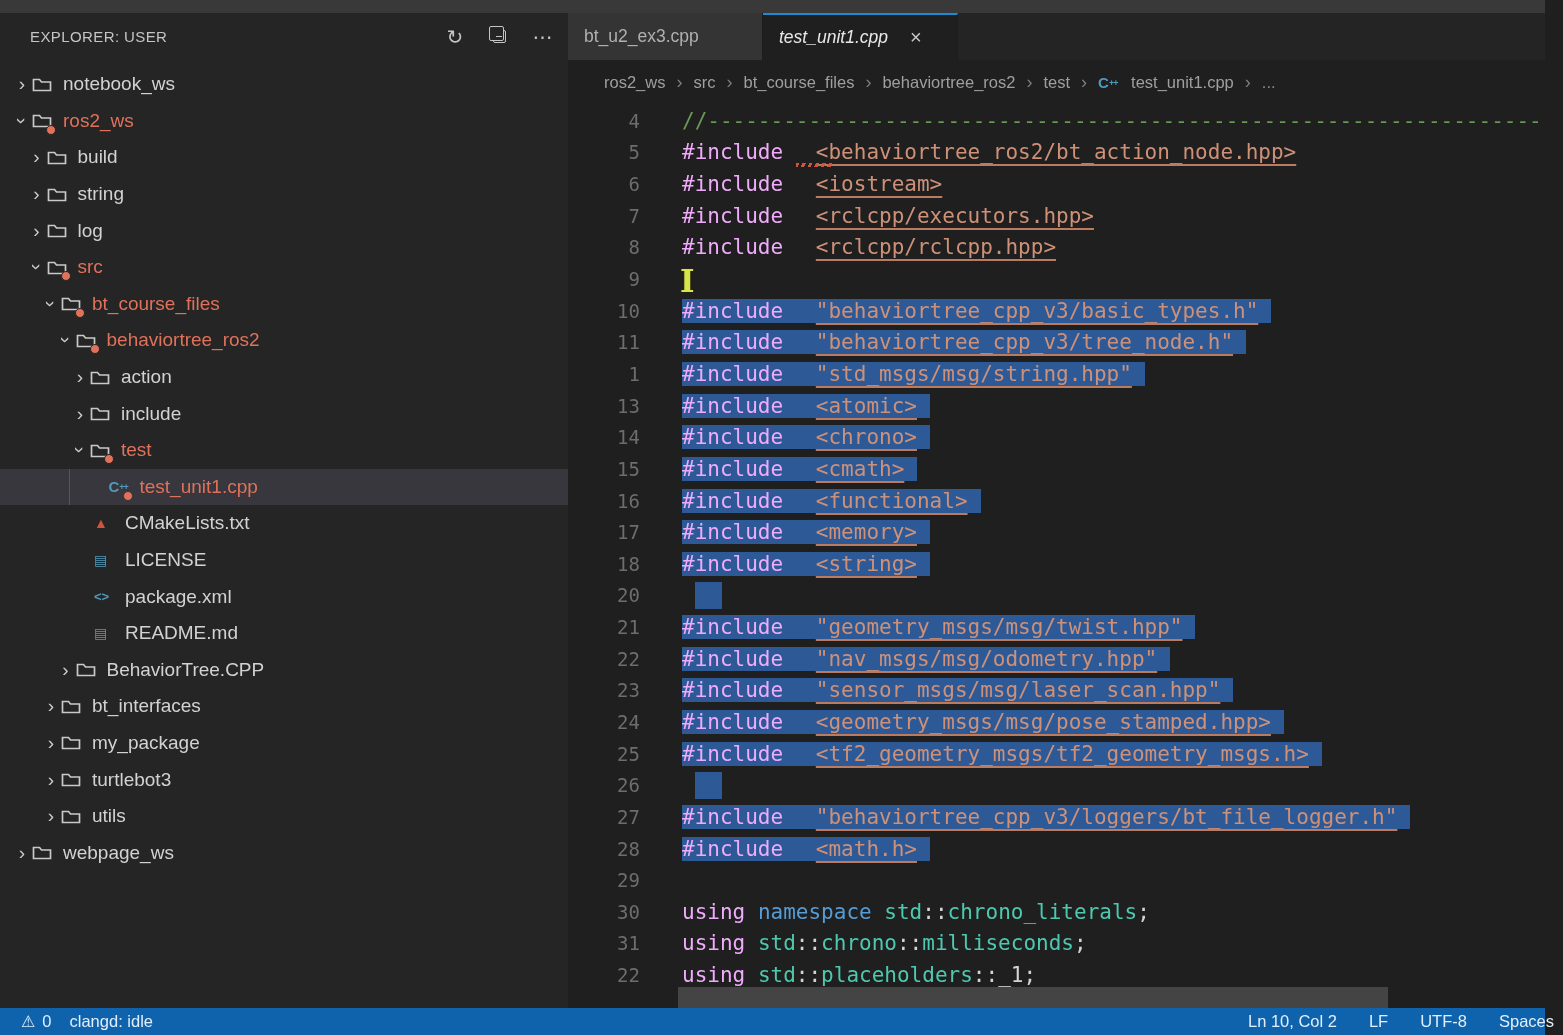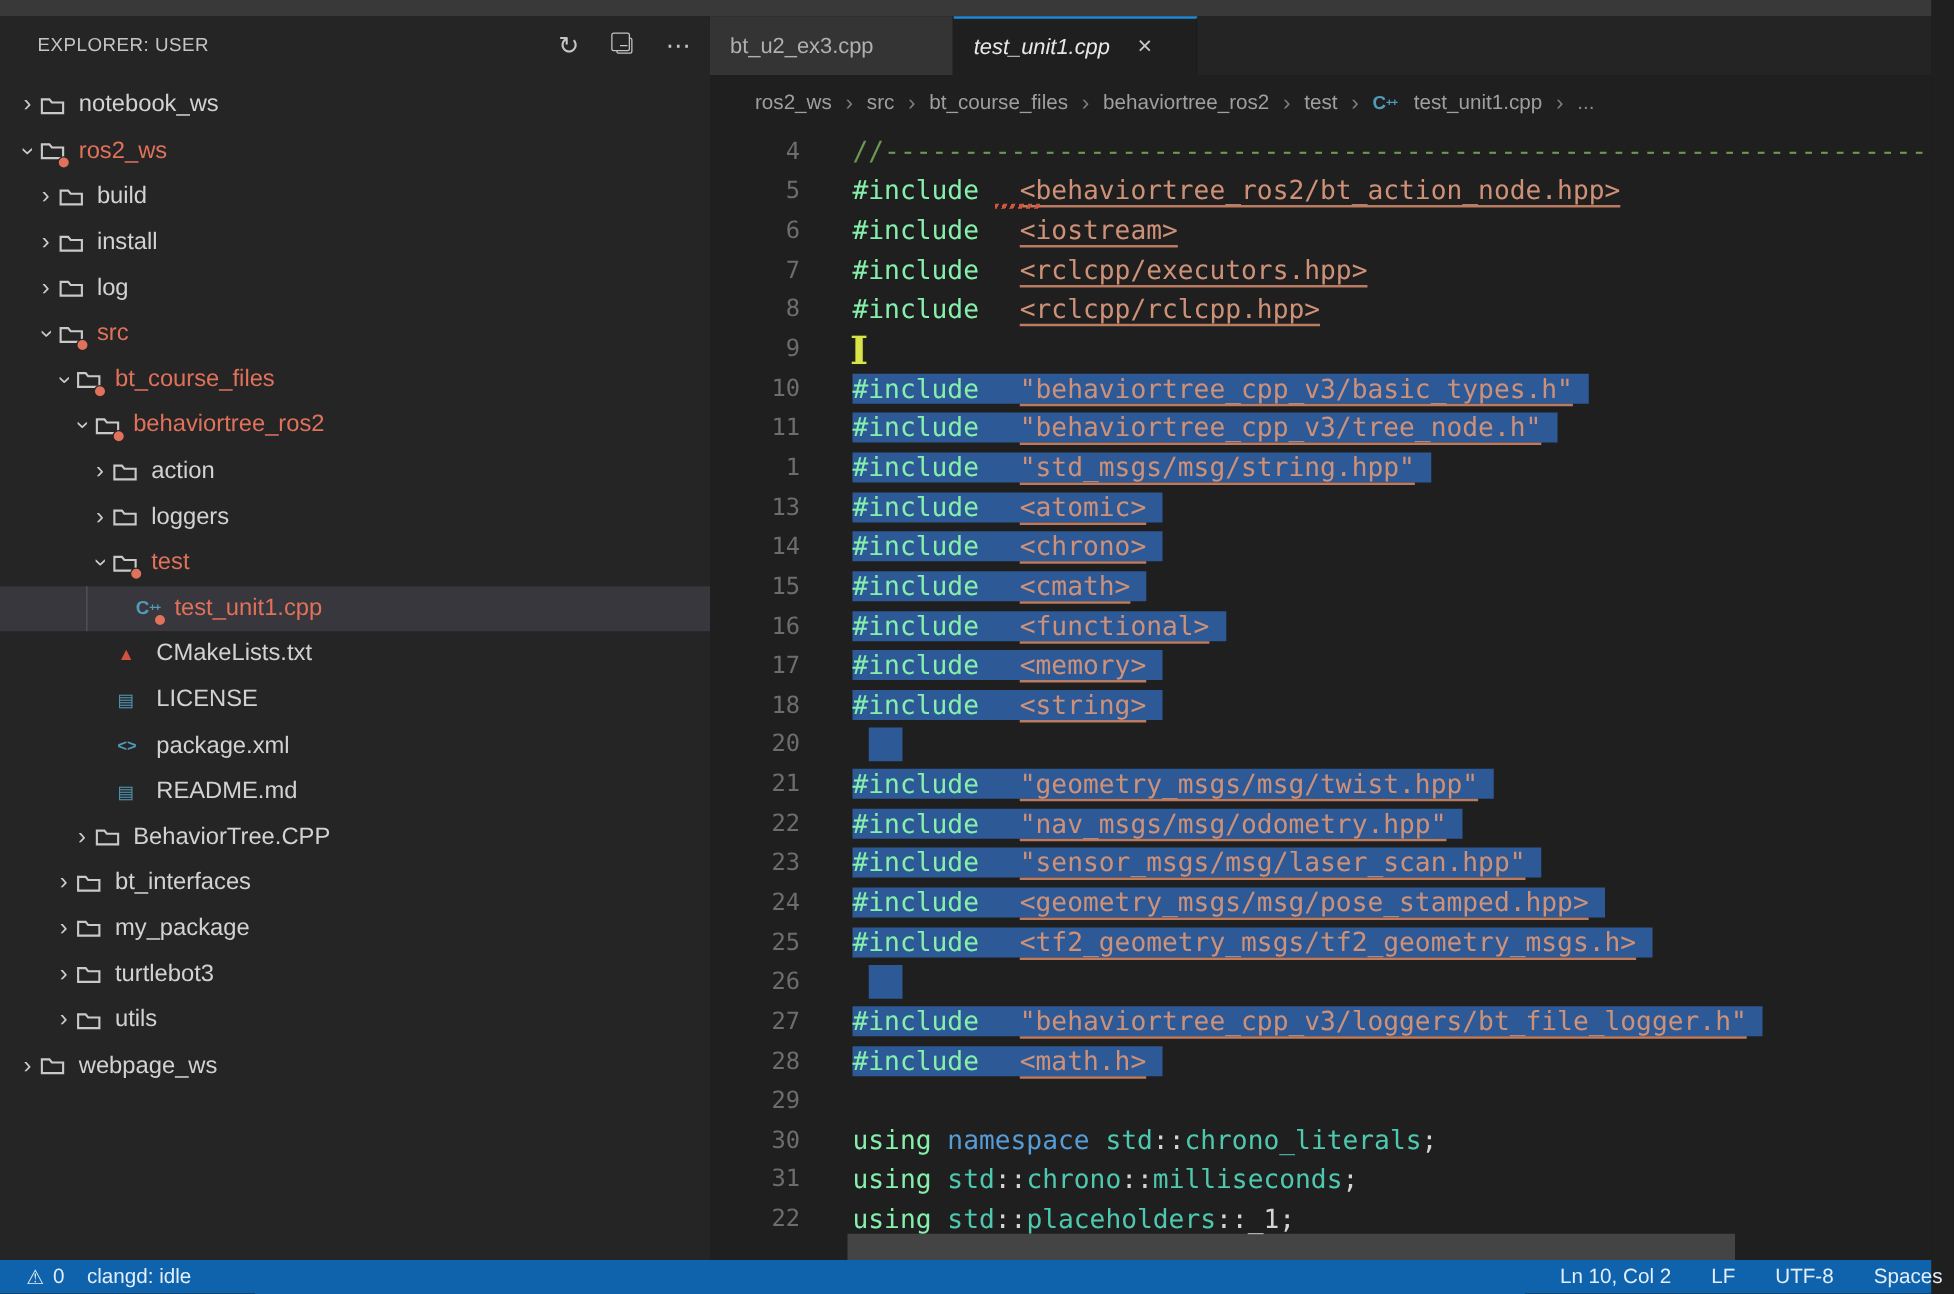--- a/index.html
+++ b/index.html
@@ -57,21 +57,21 @@
   .bc-item.dim { color:#8a8a8a; }
 
   .editor { position:absolute; left:0; top:92px; right:0; bottom:0; overflow:hidden;
             font-family:"DejaVu Sans Mono", monospace; font-size:21px; }
   .code-line { height:31.65px; display:flex; align-items:center; white-space:pre; }
   .gutter { width:72px; flex:none; text-align:right; color:#6d6d6d; font-size:19px; }
   .ltext { margin-left:42px; }
   .sel { background:var(--sel); padding-right:13px; }
   .sel-empty { display:inline-block; width:27px; height:27px; background:var(--sel);
                margin-left:13px; vertical-align:middle; }
-  .tk-k { color:#86efac; } .tk-c { color:#6a9955; } .tk-w { color:#d4d4d4; }
+  .tk-k { color:#f0abfc; } .tk-c { color:#6a9955; } .tk-w { color:#d4d4d4; }
   .tk-b { color:#569cd6; } .tk-t { color:#4ec9b0; }
   .tk-p { color:#ce9178; text-decoration:underline; text-decoration-thickness:1.5px;
           text-underline-offset:5px; text-decoration-color:#ba7b60;margin-left:20px; }
 
   .squiggle { position:absolute; left:228px; top:58px; width:36px; height:4px;
       background:repeating-linear-gradient(115deg,#d1543f 0 3px, transparent 3px 6px); }
   .mouse-ibeam { position:absolute; left:112px; top:161px; color:#d9e34a; font-family:"DejaVu Serif", serif;
       font-weight:bold; font-size:31px; line-height:1; text-shadow:0 0 2px rgba(60,60,0,0.6); pointer-events:none; }
   .hscrollbar { position:absolute; left:110px; bottom:0; width:710px; height:21px;
       background:rgba(118,118,118,0.42); cursor:pointer; }
@@ -135,21 +135,21 @@
           </span>
           <span class="lbl">build</span>
         </div>
         <div class="trow" style="padding-left: 26.5px;">
           <span class="chev">›</span>
           <span class="icwrap">
             <svg width="20" height="17" viewBox="0 0 20 17">
               <path d="M1.5 14.5 v-11 h6 l2 2.5 h9 v8.5 z" fill="none" stroke="#c9c9c9" stroke-width="1.7"></path>
             </svg>
           </span>
-          <span class="lbl">install</span>
+          <span class="lbl">string</span>
         </div>
         <div class="trow" style="padding-left: 26.5px;">
           <span class="chev">›</span>
           <span class="icwrap">
             <svg width="20" height="17" viewBox="0 0 20 17">
               <path d="M1.5 14.5 v-11 h6 l2 2.5 h9 v8.5 z" fill="none" stroke="#c9c9c9" stroke-width="1.7"></path>
             </svg>
           </span>
           <span class="lbl">log</span>
         </div>
@@ -192,21 +192,21 @@
           </span>
           <span class="lbl">action</span>
         </div>
         <div class="trow" style="padding-left: 70px;">
           <span class="chev">›</span>
           <span class="icwrap">
             <svg width="20" height="17" viewBox="0 0 20 17">
               <path d="M1.5 14.5 v-11 h6 l2 2.5 h9 v8.5 z" fill="none" stroke="#c9c9c9" stroke-width="1.7"></path>
             </svg>
           </span>
-          <span class="lbl">loggers</span>
+          <span class="lbl">include</span>
         </div>
         <div class="trow" style="padding-left: 70px;">
           <span class="chev open">›</span>
           <span class="icwrap">
             <svg width="20" height="17" viewBox="0 0 20 17">
               <path d="M1.5 14.5 v-11 h6 l2 2.5 h9 v8.5 z" fill="none" stroke="#c9c9c9" stroke-width="1.7"></path>
             </svg>
             <span class="badge"></span>
           </span>
           <span class="lbl mod">test</span>

